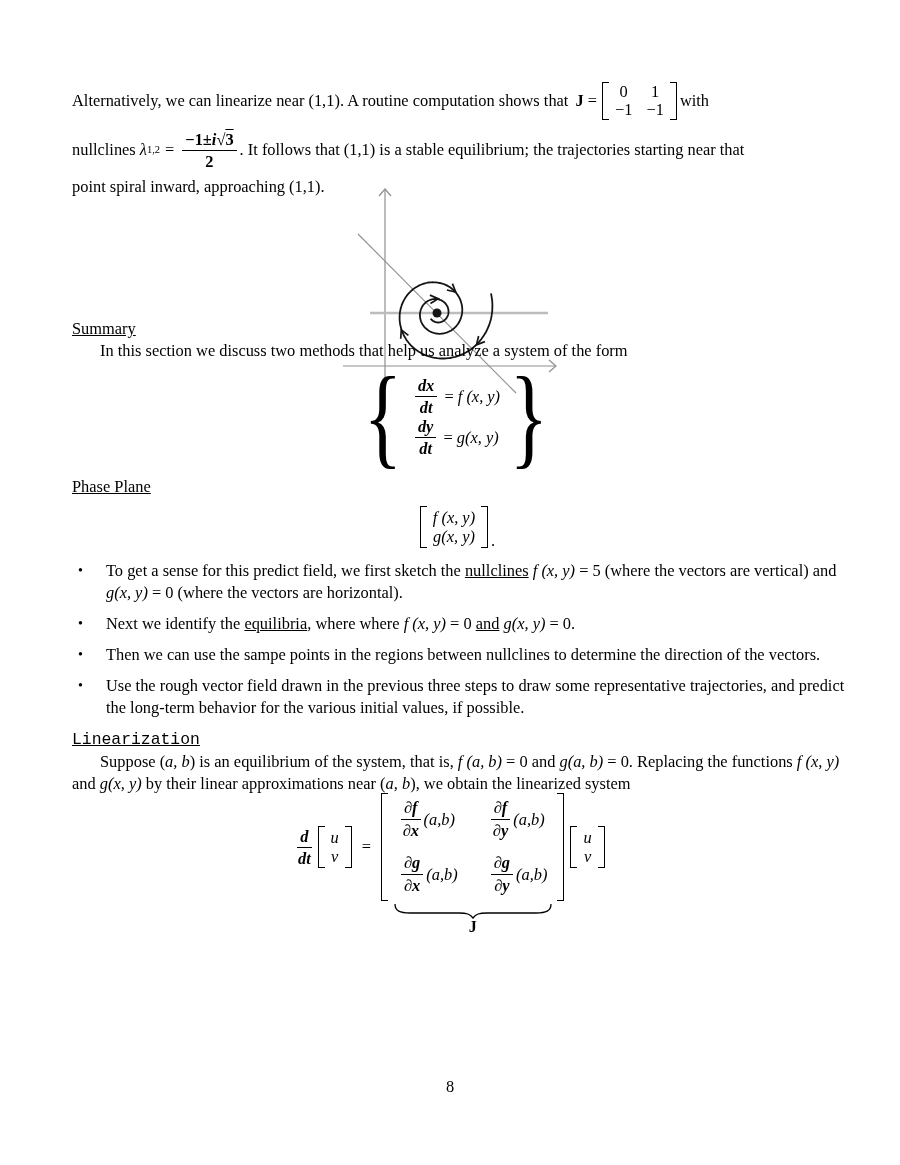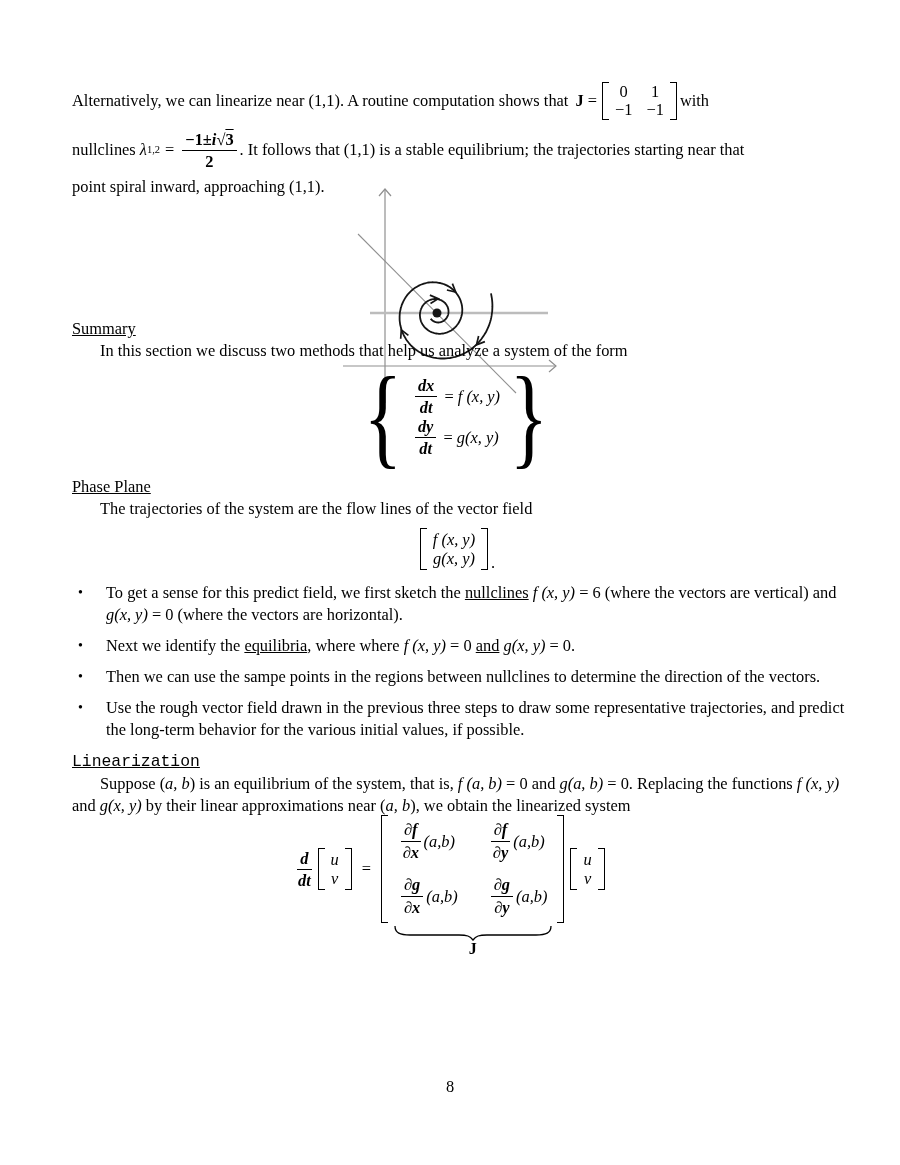--- a/index.html
+++ b/index.html
@@ -144,38 +144,37 @@
             <span class="den">dt</span>
           </span>
           <span> = </span>
           <span class="mi">g(x, y)</span>
         </span>
       </span>
       <span class="curly">}</span>
     </div>
 
     <div id="phase-h" class="sec-h">Phase Plane</div>
-    <div class="indent">The trajectories of the system are the flow lines of the vector field</div>
 
     <div class="vec-disp">
       <span class="sqbr">
         <span class="bl"></span>
         <span class="colvec mi">
           <span>f (x, y)</span>
           <span>g(x, y)</span>
         </span>
         <span class="br"></span>
       </span>
       <span style="align-self:flex-end;">.</span>
     </div>
 
     <div class="bullets">
       <div class="bullet">
         <span class="dot">•</span>
-        <span class="btext"><span>To get a sense for this predict field, we first sketch the </span><span class="ul">nullclines</span><span> </span><span class="mi">f (x, y)</span><span> = 6 (where the vectors are vertical) and </span><span class="mi">g(x, y)</span><span> = 0 (where the vectors are horizontal).</span></span>
+        <span class="btext"><span>To get a sense for this predict field, we first sketch the </span><span class="ul">nullclines</span><span> </span><span class="mi">f (x, y)</span><span> = 5 (where the vectors are vertical) and </span><span class="mi">g(x, y)</span><span> = 0 (where the vectors are horizontal).</span></span>
       </div>
       <div class="bullet">
         <span class="dot">•</span>
         <span class="btext"><span>Next we identify the </span><span class="ul">equilibria</span><span>, where where </span><span class="mi">f (x, y)</span><span> = 0 </span><span class="ul">and</span><span> </span><span class="mi">g(x, y)</span><span> = 0.</span></span>
       </div>
       <div class="bullet">
         <span class="dot">•</span>
         <span class="btext">Then we can use the sampe points in the regions between nullclines to determine the direction of the vectors.</span>
       </div>
       <div class="bullet">

